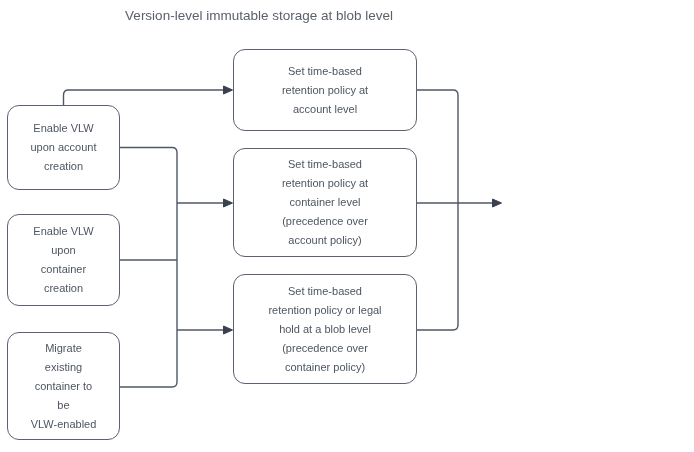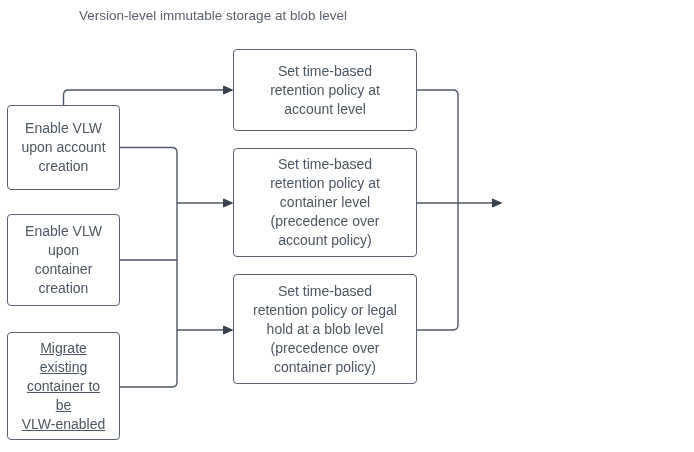--- a/index.html
+++ b/index.html
@@ -13,21 +13,21 @@
     width: 694px;
     height: 452px;
     background: #ffffff;
     overflow: hidden;
   }
   .diagram-title {
     position: absolute;
     left: 33px;
     top: 7px;
     width: 360px;
-    text-align: center;
+    text-align: right;
     font-size: 13.5px;
     line-height: 17px;
     color: #5a616b;
   }
   .connectors {
     position: absolute;
     left: 0;
     top: 0;
     width: 694px;
     height: 452px;
@@ -41,35 +41,35 @@
     fill: #39414e;
     stroke: #39414e;
     stroke-width: 1;
     stroke-linejoin: round;
   }
   .node {
     position: absolute;
     box-sizing: border-box;
     background: #ffffff;
     border: 1.3px solid #5a6270;
-    border-radius: 4px;
+    border-radius: 12px;
     display: flex;
     align-items: center;
     justify-content: center;
     text-align: center;
     white-space: pre-line;
-    font-size: 14px;
+    font-size: 11px;
     line-height: 19px;
     color: #4d5661;
     padding: 2px 4px;
   }
   
   .n-l1 { left: 7px;   top: 105px; width: 113px; height: 85px;  }
   .n-l2 { left: 7px;   top: 214px; width: 113px; height: 92px;  }
-  .n-l3 { left: 7px;   top: 332px; width: 113px; height: 108px; text-decoration: underline; }
+  .n-l3 { left: 7px;   top: 332px; width: 113px; height: 108px; }
   
   .n-m1 { left: 233px; top: 49px;  width: 184px; height: 82px;  }
   .n-m2 { left: 233px; top: 148px; width: 184px; height: 109px; }
   .n-m3 { left: 233px; top: 274px; width: 184px; height: 110px; }
   
   .n-r1 { left: 502px; top: 162px; width: 182px; height: 84px;  }
 </style>
 </head>
 <body>
 

